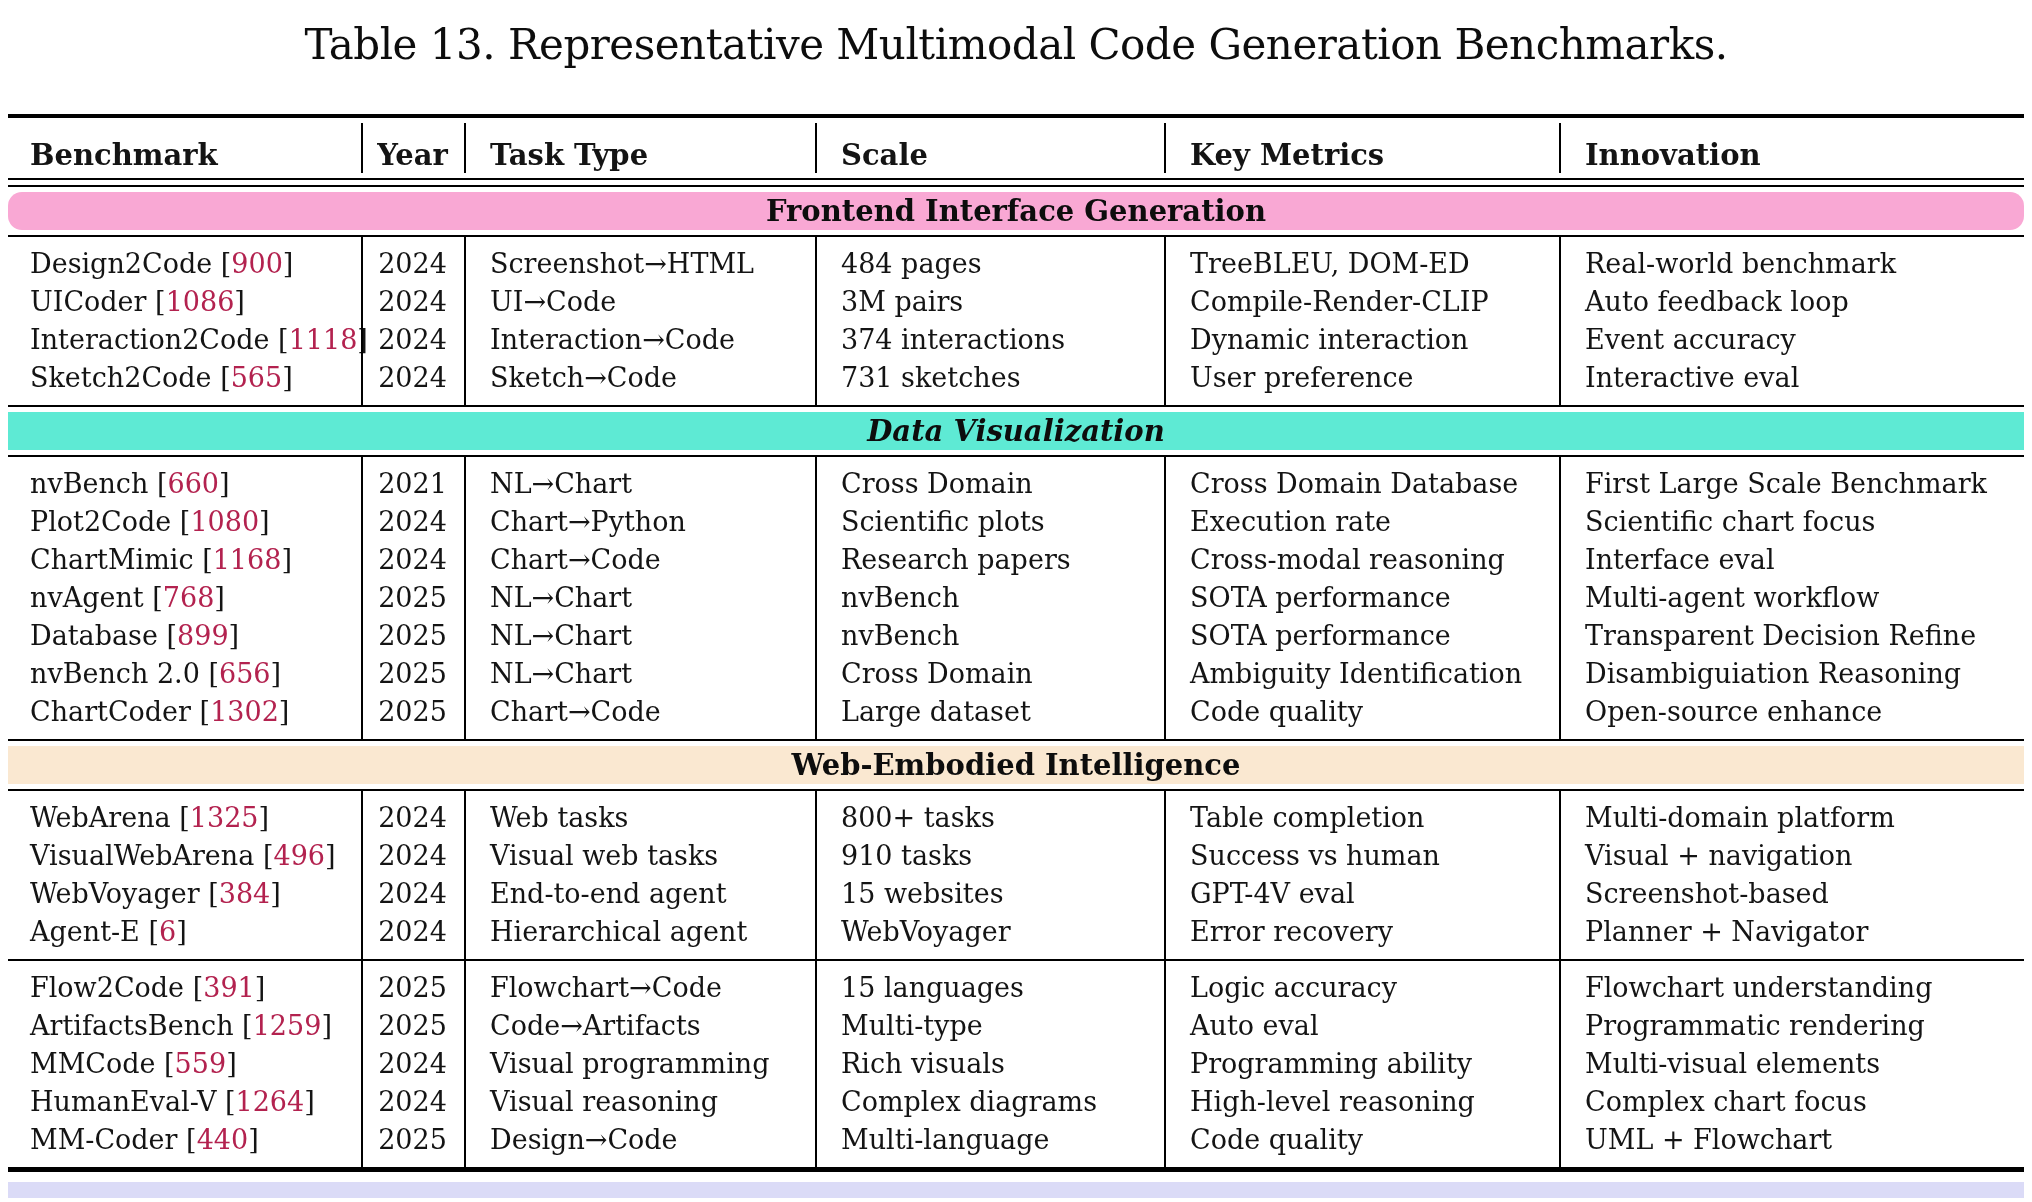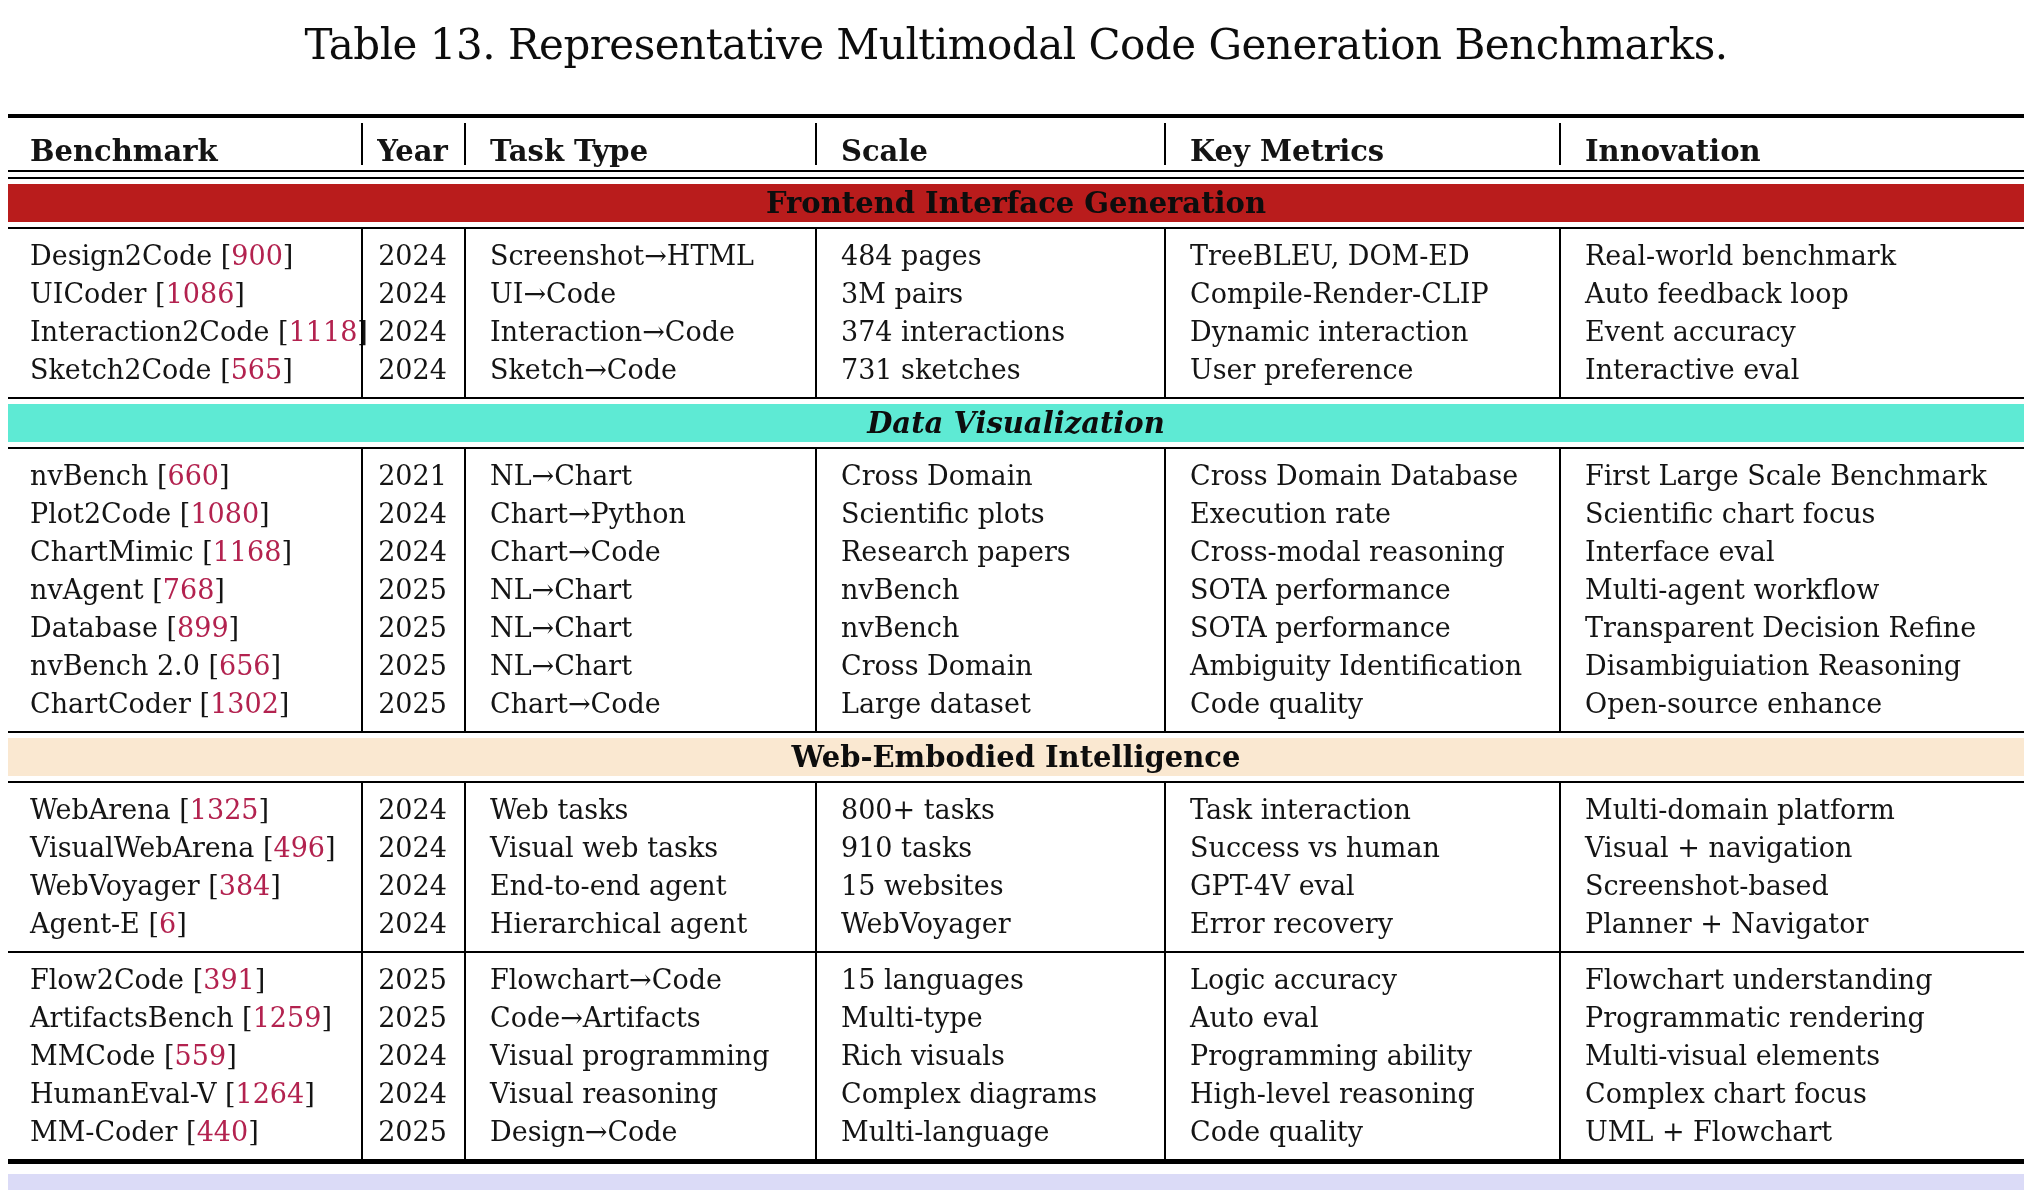--- a/index.html
+++ b/index.html
@@ -13,21 +13,21 @@
 
   .tbl { margin: 0 8px; position: relative; }
 
   .rule-thick { height: 4px; background: #000; }
   .rule-bottom { height: 5px; background: #000; }
   .rule { height: 2px; background: #000; }
   .dbl-rule { height: 9px; border-top: 2px solid #000; border-bottom: 2px solid #000; background: #fff; }
 
   .grid6 { display: grid; grid-template-columns: 353px 103px 351px 349px 395px 465px; position: relative; }
 
-  .header-row { height: 52px; align-items: center; font-weight: bold; font-size: 29px; }
+  .header-row { height: 60px; align-items: center; font-weight: bold; font-size: 29px; }
   .header-row .cell { line-height: 52px; }
 
   .vsep { position: absolute; width: 2px; background: #000; top: 0; bottom: 0; }
   .header-row .vsep { top: 5px; bottom: 5px; }
 
   .band-wrap { padding: 5px 0; background: #fff; }
   .band { height: 38px; display: flex; align-items: center; justify-content: center;
           font-weight: bold; font-size: 29px; color: #0d0d0d; }
 
   .group { padding: 8px 0; font-size: 27px; }
@@ -59,21 +59,21 @@
     <div class="vsep" style="left:456px"></div>
     <div class="vsep" style="left:807px"></div>
     <div class="vsep" style="left:1156px"></div>
     <div class="vsep" style="left:1551px"></div>
   </div>
 
   <div class="dbl-rule"></div>
 
   <div id="sections">
       <div class="band-wrap">
-        <div class="band" style="background: #b91c1c;">Frontend Interface Generation</div>
+        <div class="band" style="background: #f9a8d4; border-radius: 14px;">Frontend Interface Generation</div>
       </div>
       <div class="rule"></div>
       <div class="grid6 group">
         <div class="vsep" style="left: 353px;"></div>
         <div class="vsep" style="left: 456px;"></div>
         <div class="vsep" style="left: 807px;"></div>
         <div class="vsep" style="left: 1156px;"></div>
         <div class="vsep" style="left: 1551px;"></div>
         <div class="cell c0"><span>Design2Code</span> [<span class="cite">900</span>]</div>
         <div class="cell c1">2024</div>
@@ -162,21 +162,21 @@
       <div class="grid6 group">
         <div class="vsep" style="left: 353px;"></div>
         <div class="vsep" style="left: 456px;"></div>
         <div class="vsep" style="left: 807px;"></div>
         <div class="vsep" style="left: 1156px;"></div>
         <div class="vsep" style="left: 1551px;"></div>
         <div class="cell c0"><span>WebArena</span> [<span class="cite">1325</span>]</div>
         <div class="cell c1">2024</div>
         <div class="cell c2">Web tasks</div>
         <div class="cell c3">800+ tasks</div>
-        <div class="cell c4">Task interaction</div>
+        <div class="cell c4">Table completion</div>
         <div class="cell c5">Multi-domain platform</div>
         <div class="cell c0"><span>VisualWebArena</span> [<span class="cite">496</span>]</div>
         <div class="cell c1">2024</div>
         <div class="cell c2">Visual web tasks</div>
         <div class="cell c3">910 tasks</div>
         <div class="cell c4">Success vs human</div>
         <div class="cell c5">Visual + navigation</div>
         <div class="cell c0"><span>WebVoyager</span> [<span class="cite">384</span>]</div>
         <div class="cell c1">2024</div>
         <div class="cell c2">End-to-end agent</div>

